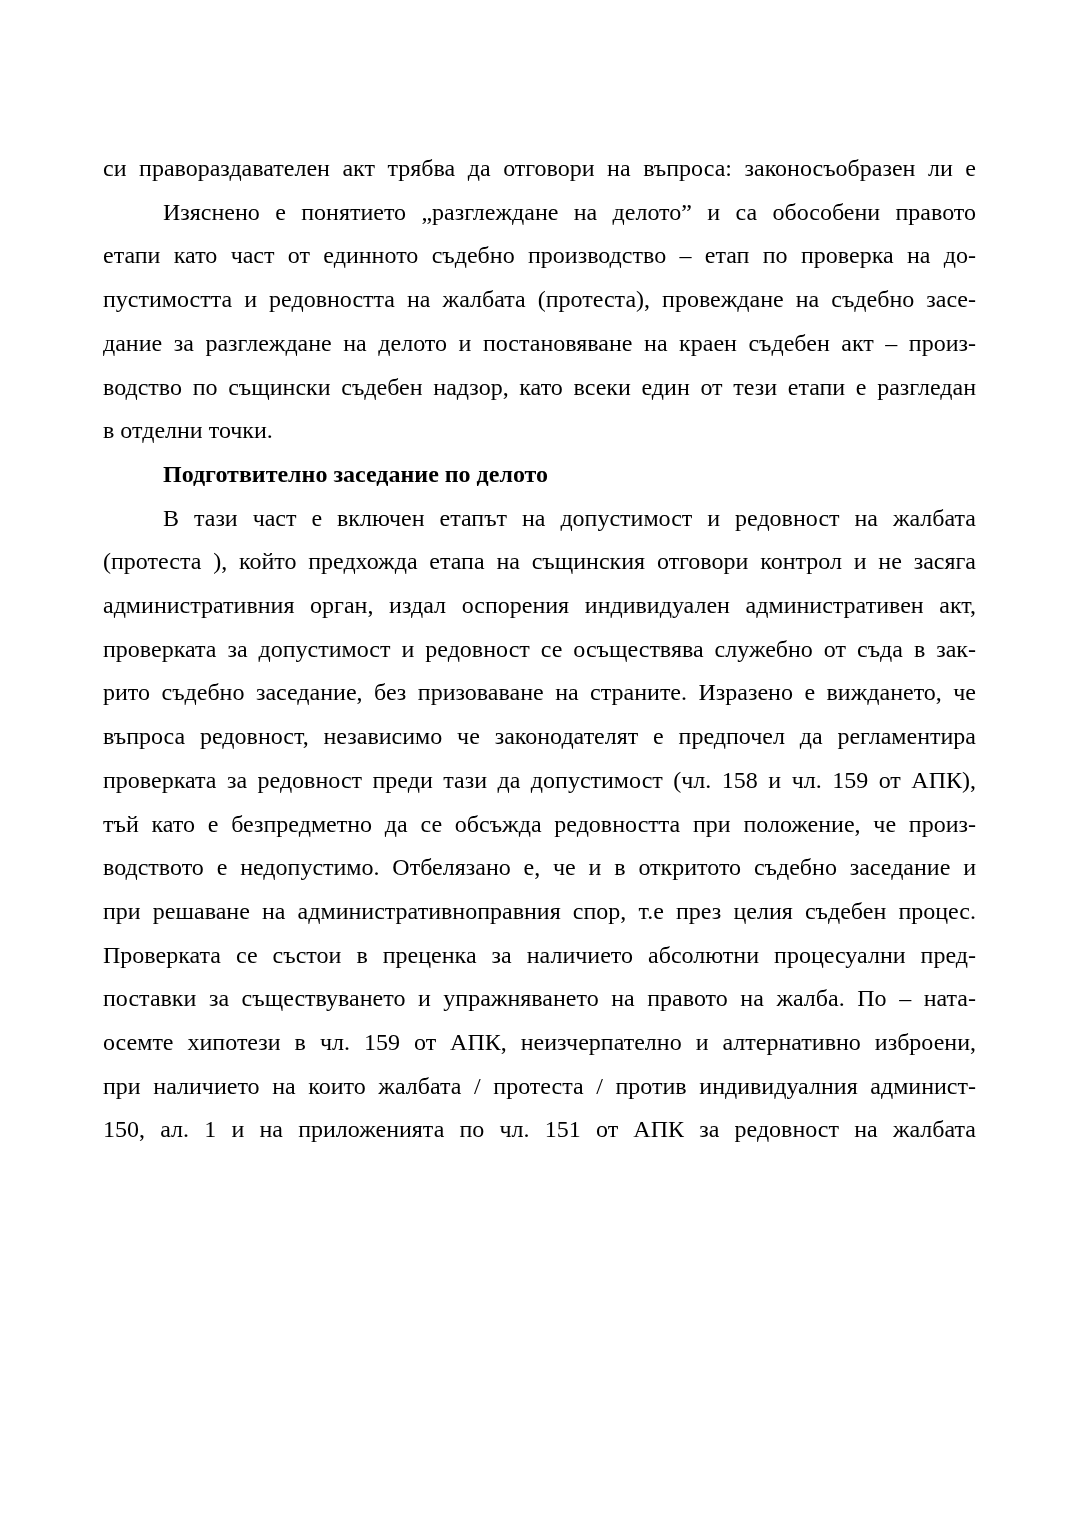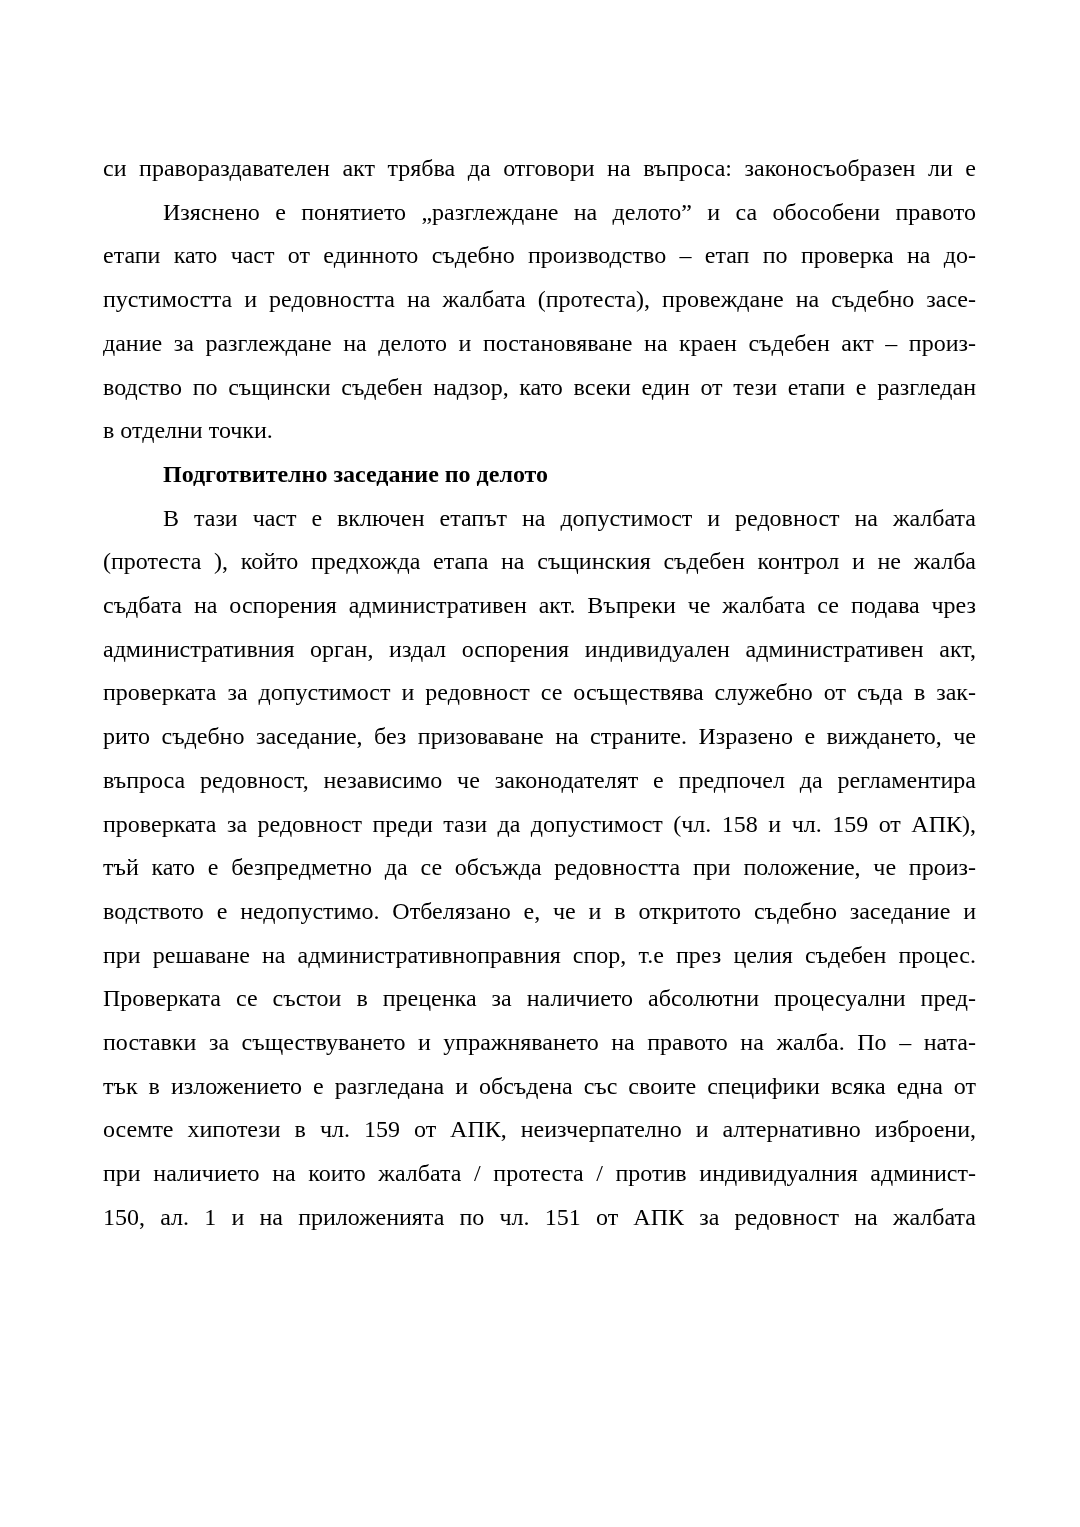--- a/index.html
+++ b/index.html
@@ -58,31 +58,29 @@
   <div class="text-block" id="text-block">
       <div class="line">си правораздавателен акт трябва да отговори на въпроса: законосъобразен ли е</div>
       <div class="line indent">Изяснено е понятието „разглеждане на делото” и са обособени правото</div>
       <div class="line">етапи като част от единното съдебно производство – етап по проверка на до-</div>
       <div class="line">пустимостта и редовността на жалбата (протеста), провеждане на съдебно засе-</div>
       <div class="line">дание за разглеждане на делото и постановяване на краен съдебен акт – произ-</div>
       <div class="line">водство по същински съдебен надзор, като всеки един от тези етапи е разгледан</div>
       <div class="line endline">в отделни точки.</div>
       <div class="line heading indent endline">Подготвително заседание по делото</div>
       <div class="line indent">В тази част е включен етапът на допустимост и редовност на жалбата</div>
-      <div class="line">(протеста ), който предхожда етапа на същинския съдебен контрол и не жалба</div>
-      <div class="line">съдбата на оспорения административен акт. Въпреки че жалбата се подава чрез</div>
+      <div class="line">(протеста ), който предхожда етапа на същинския отговори контрол и не засяга</div>
       <div class="line">административния орган, издал оспорения индивидуален административен акт,</div>
       <div class="line">проверката за допустимост и редовност се осъществява служебно от съда в зак-</div>
       <div class="line">рито съдебно заседание, без призоваване на страните. Изразено е виждането, че</div>
       <div class="line">въпроса редовност, независимо че законодателят е предпочел да регламентира</div>
       <div class="line">проверката за редовност преди тази да допустимост (чл. 158 и чл. 159 от АПК),</div>
       <div class="line">тъй като е безпредметно да се обсъжда редовността при положение, че произ-</div>
       <div class="line">водството е недопустимо. Отбелязано е, че и в откритото съдебно заседание и</div>
       <div class="line">при решаване на административноправния спор, т.е през целия съдебен процес.</div>
       <div class="line">Проверката се състои в преценка за наличието абсолютни процесуални пред-</div>
       <div class="line">поставки за съществуването и упражняването на правото на жалба. По – ната-</div>
-      <div class="line">тък в изложението е разгледана и обсъдена със своите специфики всяка една от</div>
       <div class="line">осемте хипотези в чл. 159 от АПК, неизчерпателно и алтернативно изброени,</div>
       <div class="line">при наличието на които жалбата / протеста / против индивидуалния админист-</div>
       <div class="line">150, ал. 1 и на приложенията по чл. 151 от АПК за редовност на жалбата</div>
     </div>
   <div class="footer">26</div>
 </div>
 
 </body></html>

